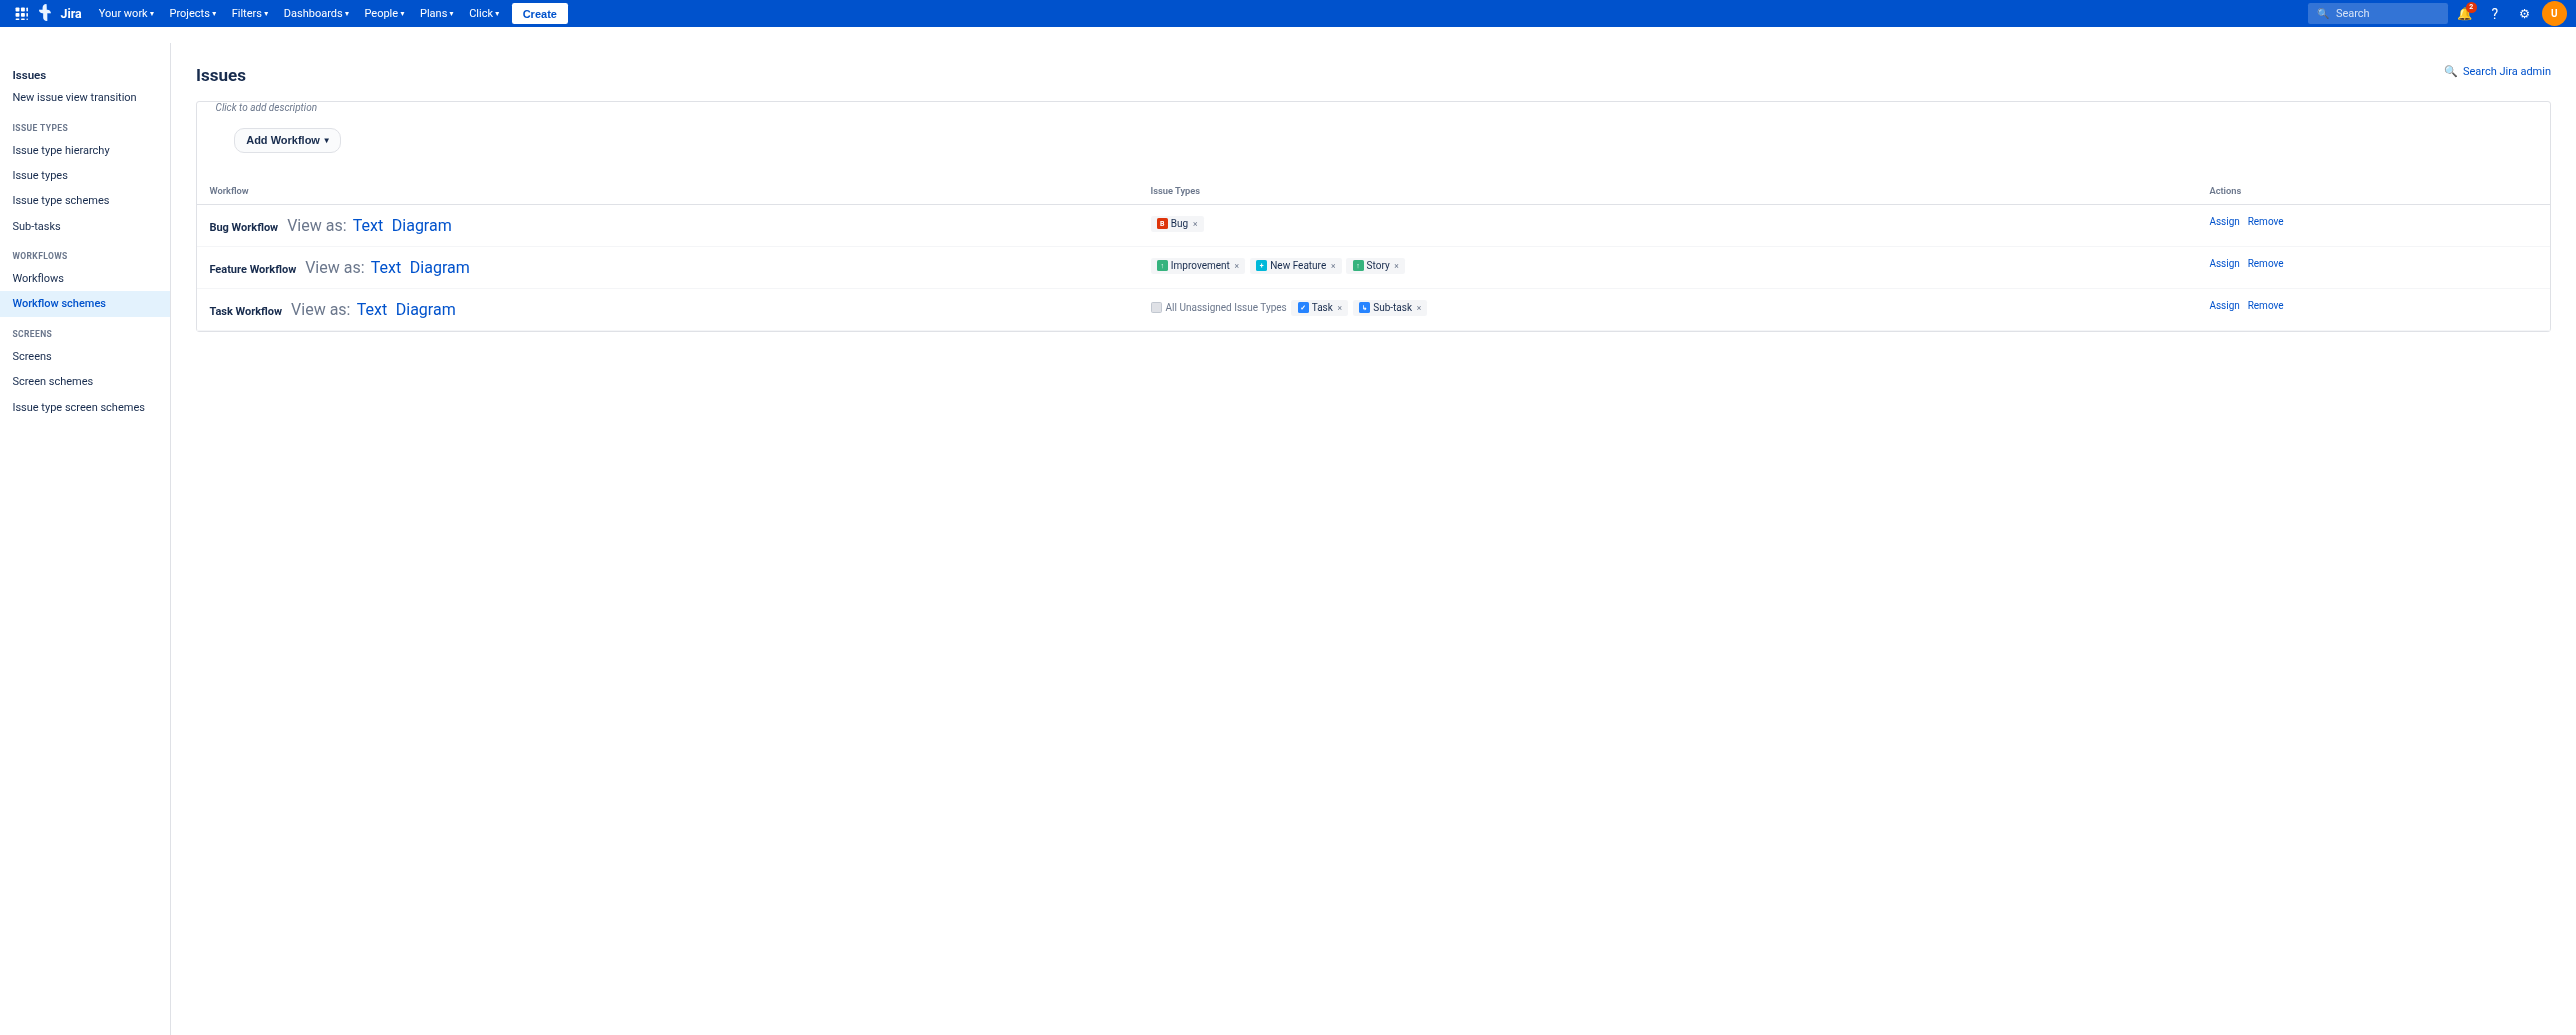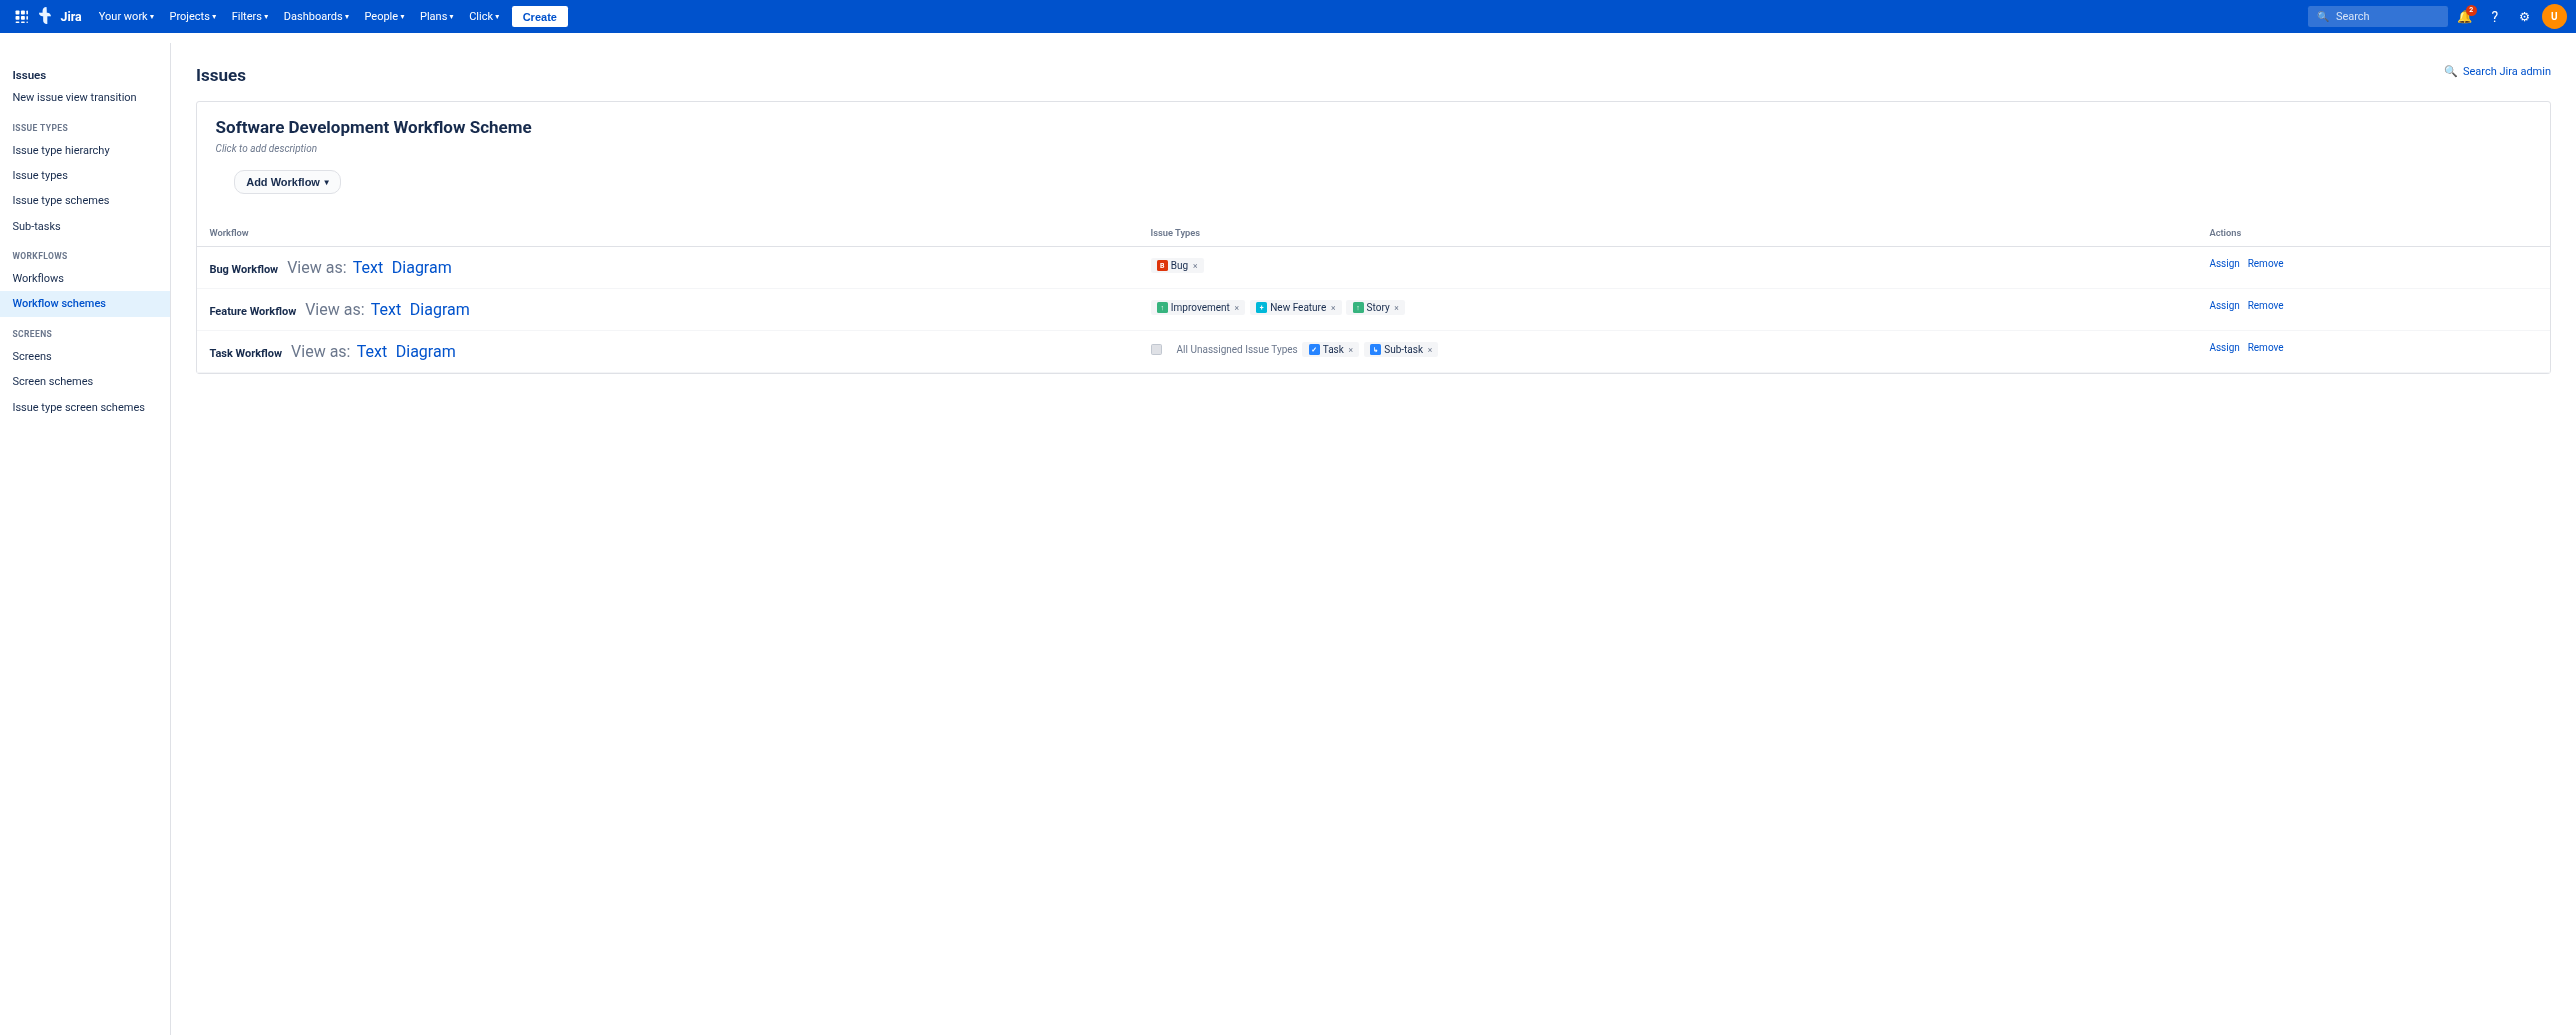--- a/index.html
+++ b/index.html
@@ -3,21 +3,21 @@
   <meta charset="utf-8">
   <style>
     * { box-sizing: border-box; margin: 0; padding: 0; }
     body { font-family: -apple-system, BlinkMacSystemFont, 'Segoe UI', Roboto, Oxygen, sans-serif; font-size: 11px; background: #fff; color: #172b4d; }
 
     
     .topnav {
       display: flex;
       align-items: center;
       background: #0052cc;
-      height: 33px;
+      height: 27px;
       padding: 0 9.3px;
       gap: 3.1px;
       position: fixed;
       top: 0; left: 0; right: 0;
       z-index: 100;
     }
     .topnav-grid-icon { color: #fff; font-size: 15.5px; padding: 4.7px; cursor: pointer; display: flex; align-items: center; }
     .topnav-logo { display: flex; align-items: center; gap: 4.7px; color: #fff; font-weight: 700; font-size: 12.4px; margin-right: 6.2px; text-decoration: none; }
     .topnav-logo svg { width: 18.6px; height: 18.6px; }
     .topnav-nav { display: flex; align-items: center; gap: 0; flex: 1; }
@@ -258,21 +258,21 @@
       color: #6b778c;
       cursor: pointer;
       font-size: 8.5px;
       margin-left: 1.6px;
     }
 
     
     .unassigned-tag {
       display: inline-flex;
       align-items: center;
-      gap: 15px;
+      gap: 4px;
       font-size: 10px;
       color: #6b778c;
     }
 
     
     .action-links { display: flex; gap: 7.8px; }
     .action-link {
       color: #0052cc;
       text-decoration: none;
       font-size: 10px;
@@ -393,21 +393,20 @@
   <main class="main-content">
     <div class="page-header-row">
       <h1 class="page-title">Issues</h1>
       <div class="search-jira-admin">
         <span style="font-size:11px;">🔍</span>
         <span>Search Jira admin</span>
       </div>
     </div>
 
     <div class="scheme-card">
-      <h2 class="scheme-title">Software Development Workflow Scheme</h2>
       <div class="scheme-description">Click to add description</div>
 
       <div style="padding: 0 18.6px 12.4px 18.6px;">
         <button class="add-workflow-btn">
           <span>Add Workflow</span>
           <span style="font-size:8.5px;">▾</span>
         </button>
       </div>
 
       <table class="workflow-table">

